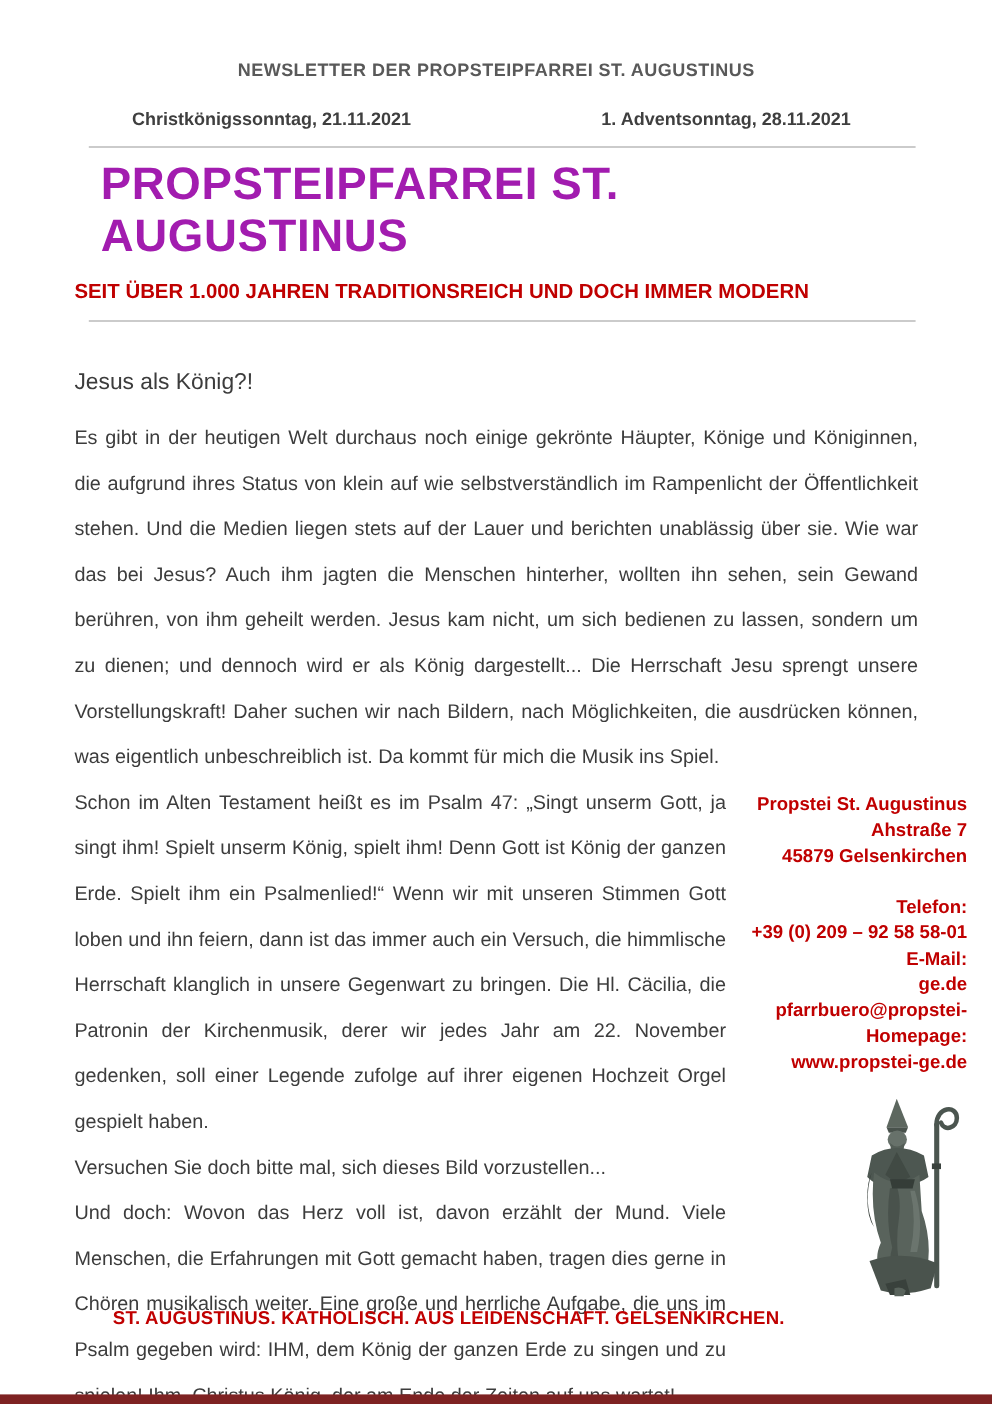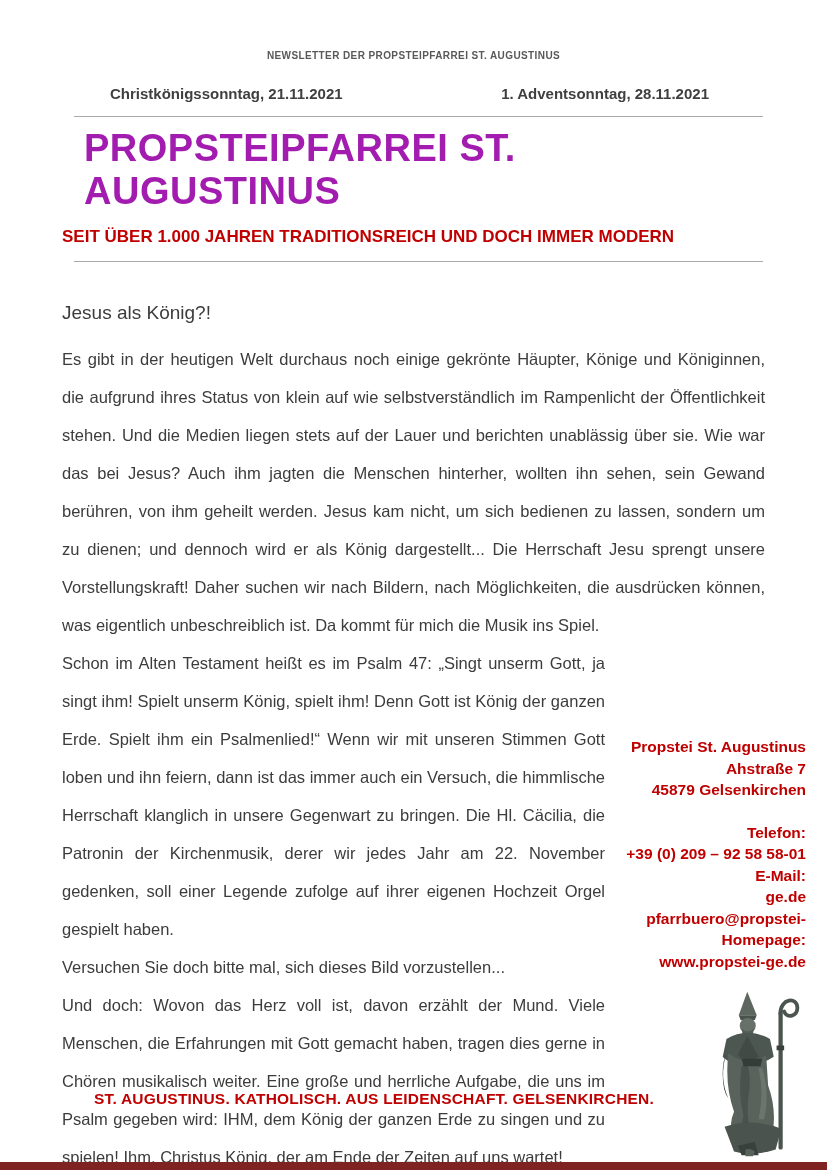--- a/index.html
+++ b/index.html
@@ -11,21 +11,21 @@
     background:#ffffff;
     font-family:"Liberation Sans", sans-serif;
     overflow:hidden;
   }
   .content { padding:0 62px; }
 
   
   .nl-title {
     margin-top:50px;
     text-align:center;
-    font-size:10px; font-weight:bold;
+    font-size:15px; font-weight:bold;
     letter-spacing:0.4px;
     color:#595959;
   }
   .dates-row {
     display:flex; justify-content:space-between;
     margin-top:24px;
     padding-left:48px; padding-right:56px;
     font-size:15px; font-weight:bold; color:#3f3f3f;gap:22px;
   }
   .rule {
@@ -66,21 +66,21 @@
   
   .wrap-spacer {
     float:right; clear:right;
     width:160px; height:392px;
     margin-top:100px;
   }
 
   
   .sidebar {
     position:absolute;
-    top:736px; right:21px;
+    top:660px; right:21px;
     width:218px;
     text-align:right;
     color:#c00000;
     font-size:15.5px; font-weight:bold;
     line-height:21.5px;
   }
   .sidebar .gap { height:21px; }
   .statue {
     margin-top:12px;
     margin-right:2px;

